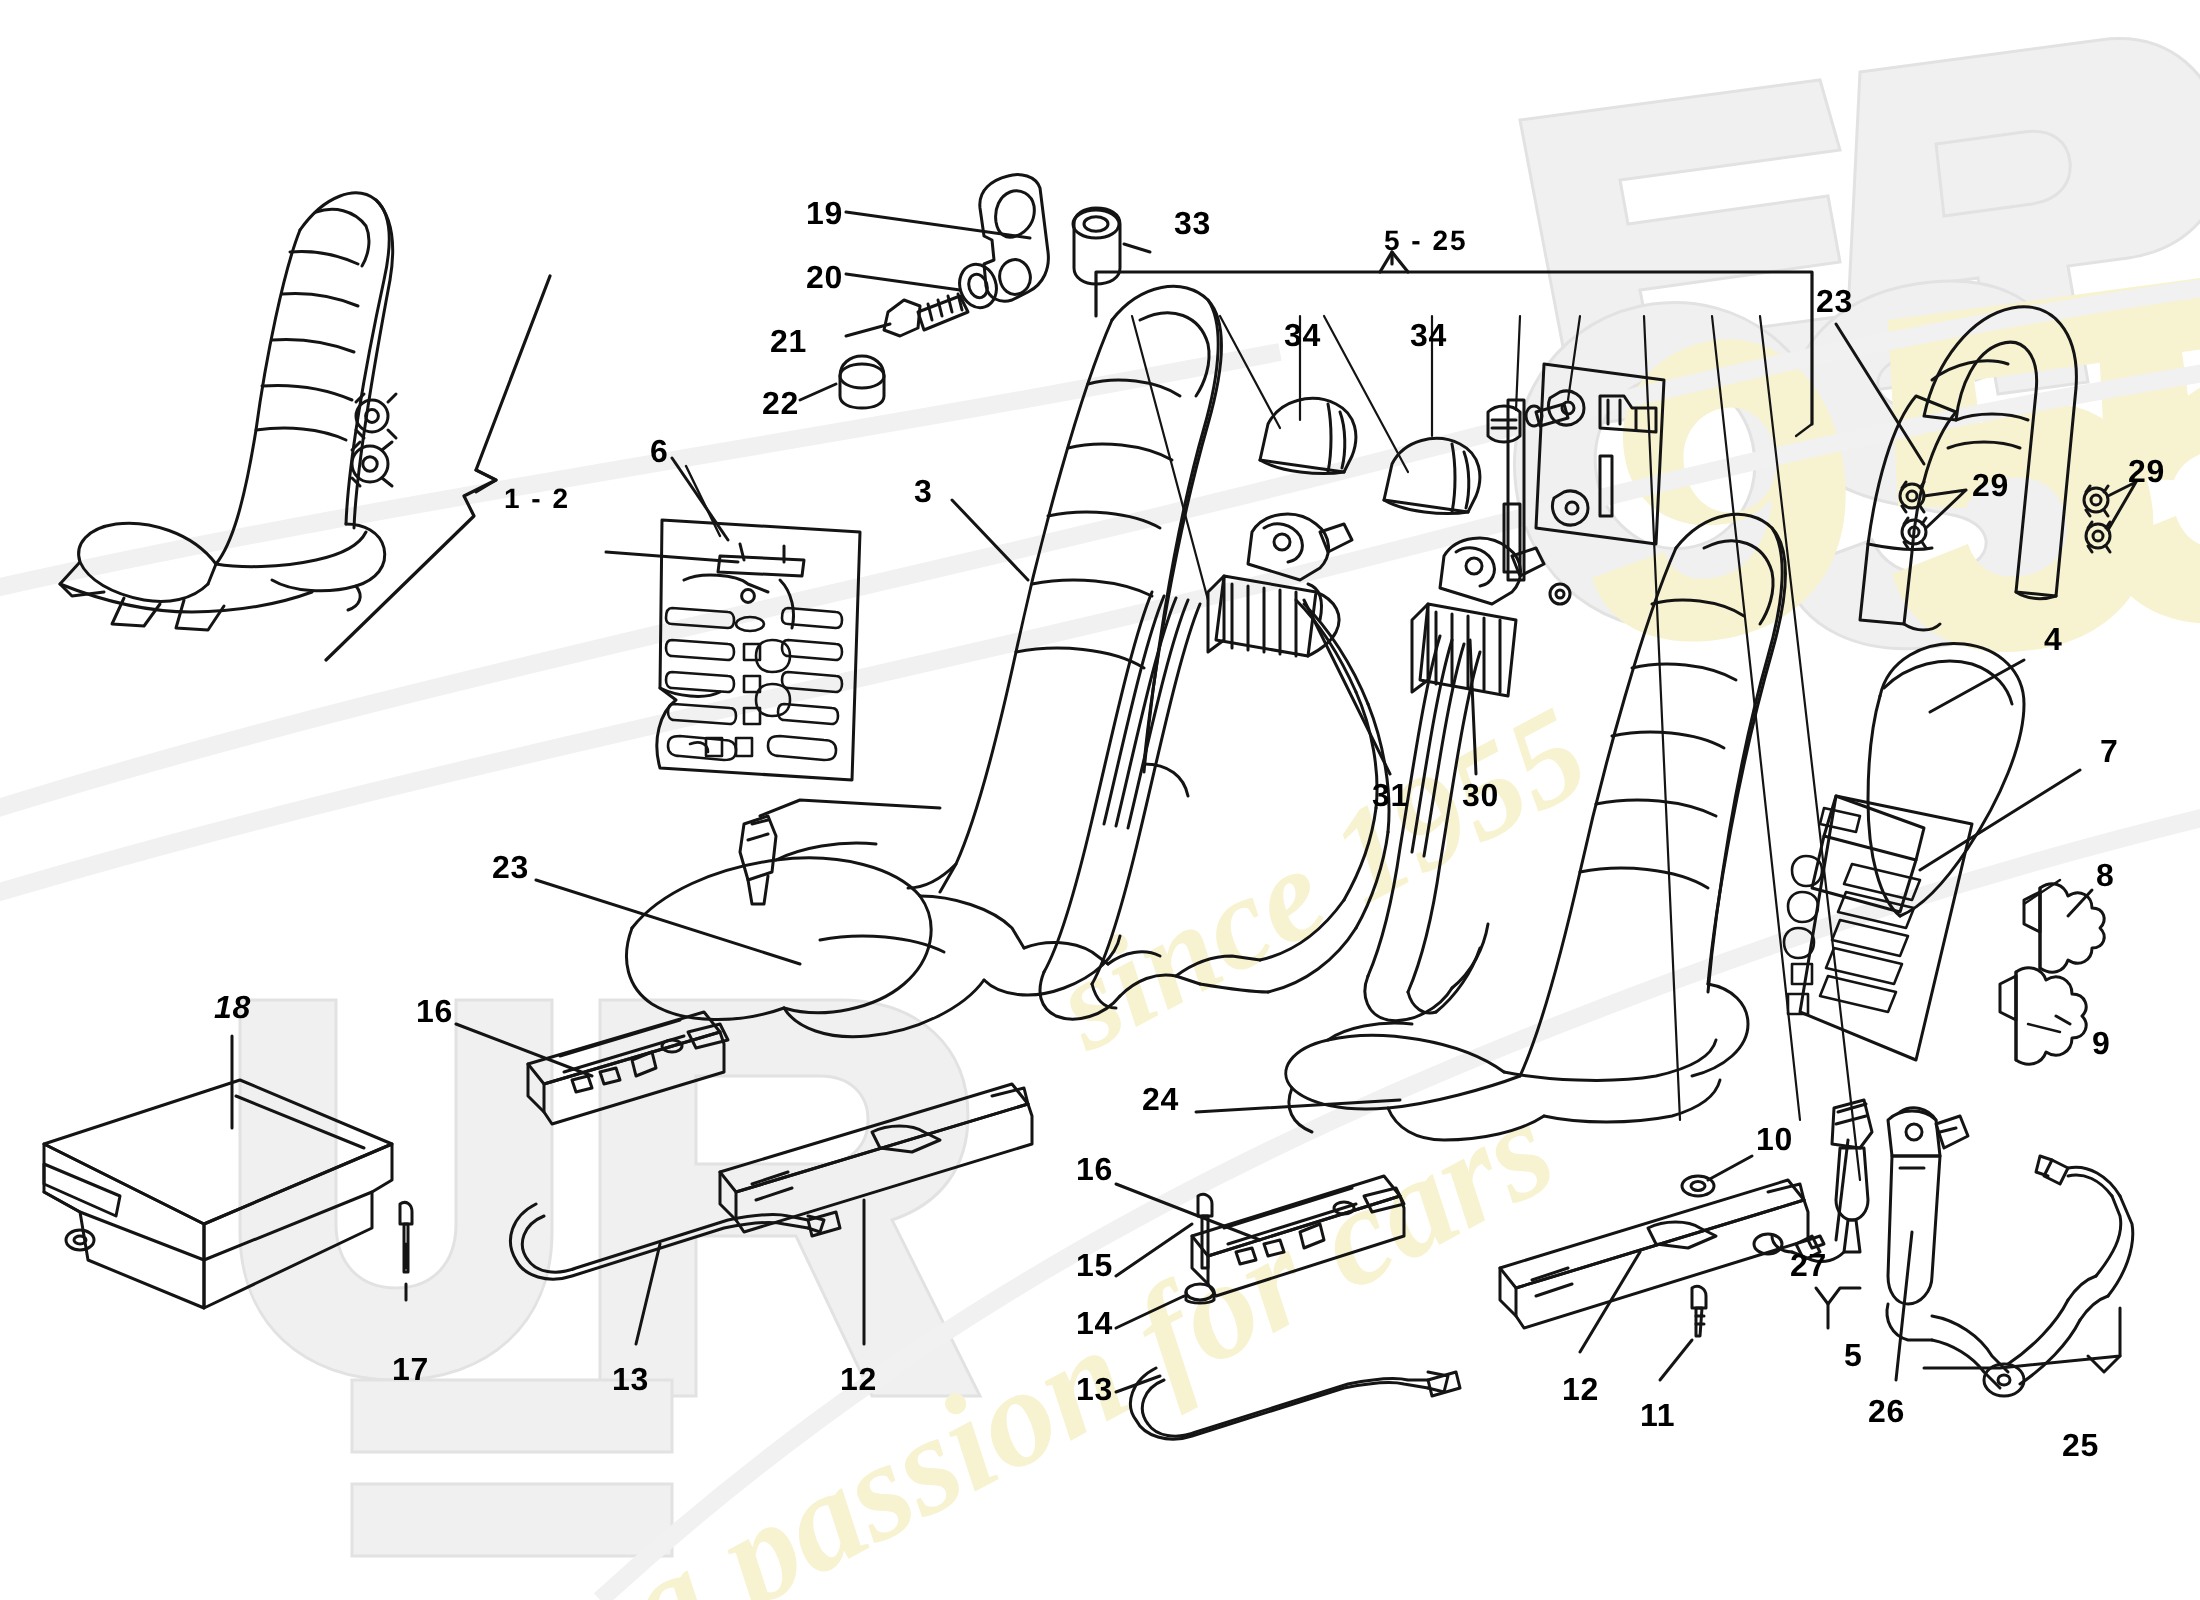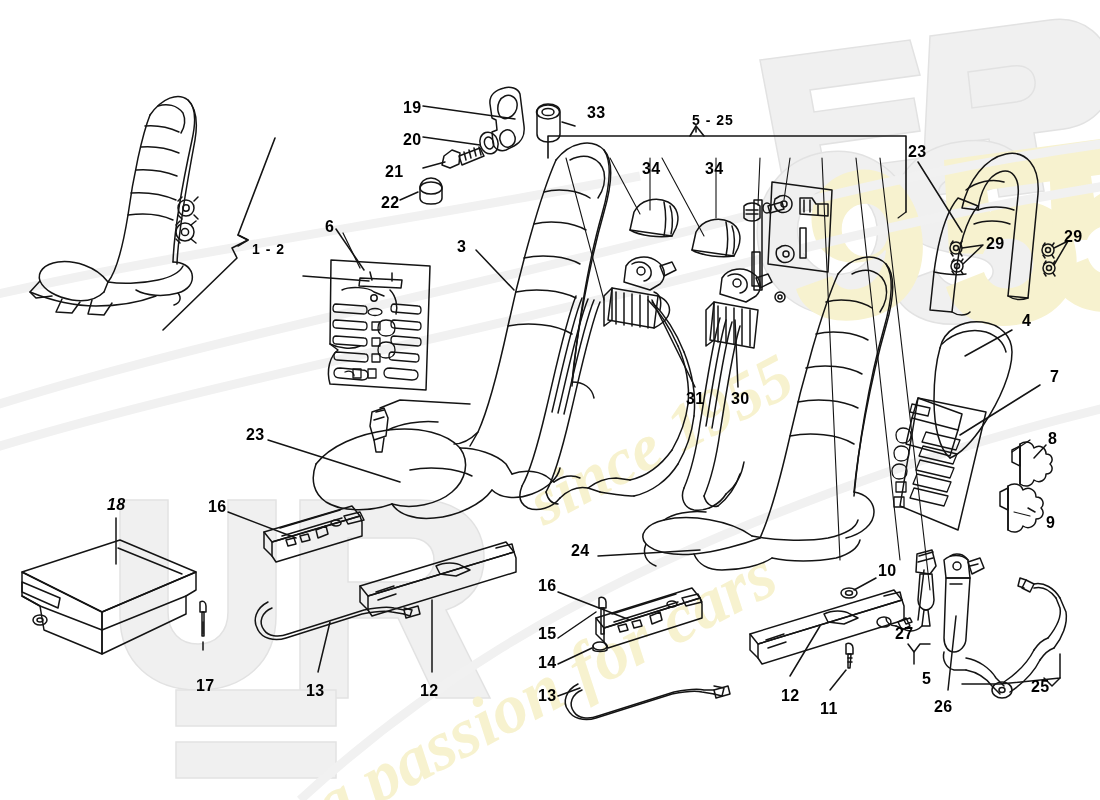--- a/index.html
+++ b/index.html
@@ -581,15 +581,15 @@
   <div class="lbl" style="left:538px;top:577px;">16</div>
   <div class="lbl" style="left:538px;top:625px;">15</div>
   <div class="lbl" style="left:538px;top:654px;">14</div>
   <div class="lbl" style="left:538px;top:687px;">13</div>
   <div class="lbl" style="left:781px;top:687px;">12</div>
   <div class="lbl" style="left:820px;top:700px;">11</div>
   <div class="lbl" style="left:878px;top:562px;">10</div>
   <div class="lbl" style="left:895px;top:625px;">27</div>
   <div class="lbl" style="left:922px;top:670px;">5</div>
   <div class="lbl" style="left:934px;top:698px;">26</div>
-  <div class="lbl" style="left:1031px;top:678px;">25</div>
+  <div class="lbl" style="left:1031px;top:715px;">25</div>
 
 </div>
 
 </body></html>

